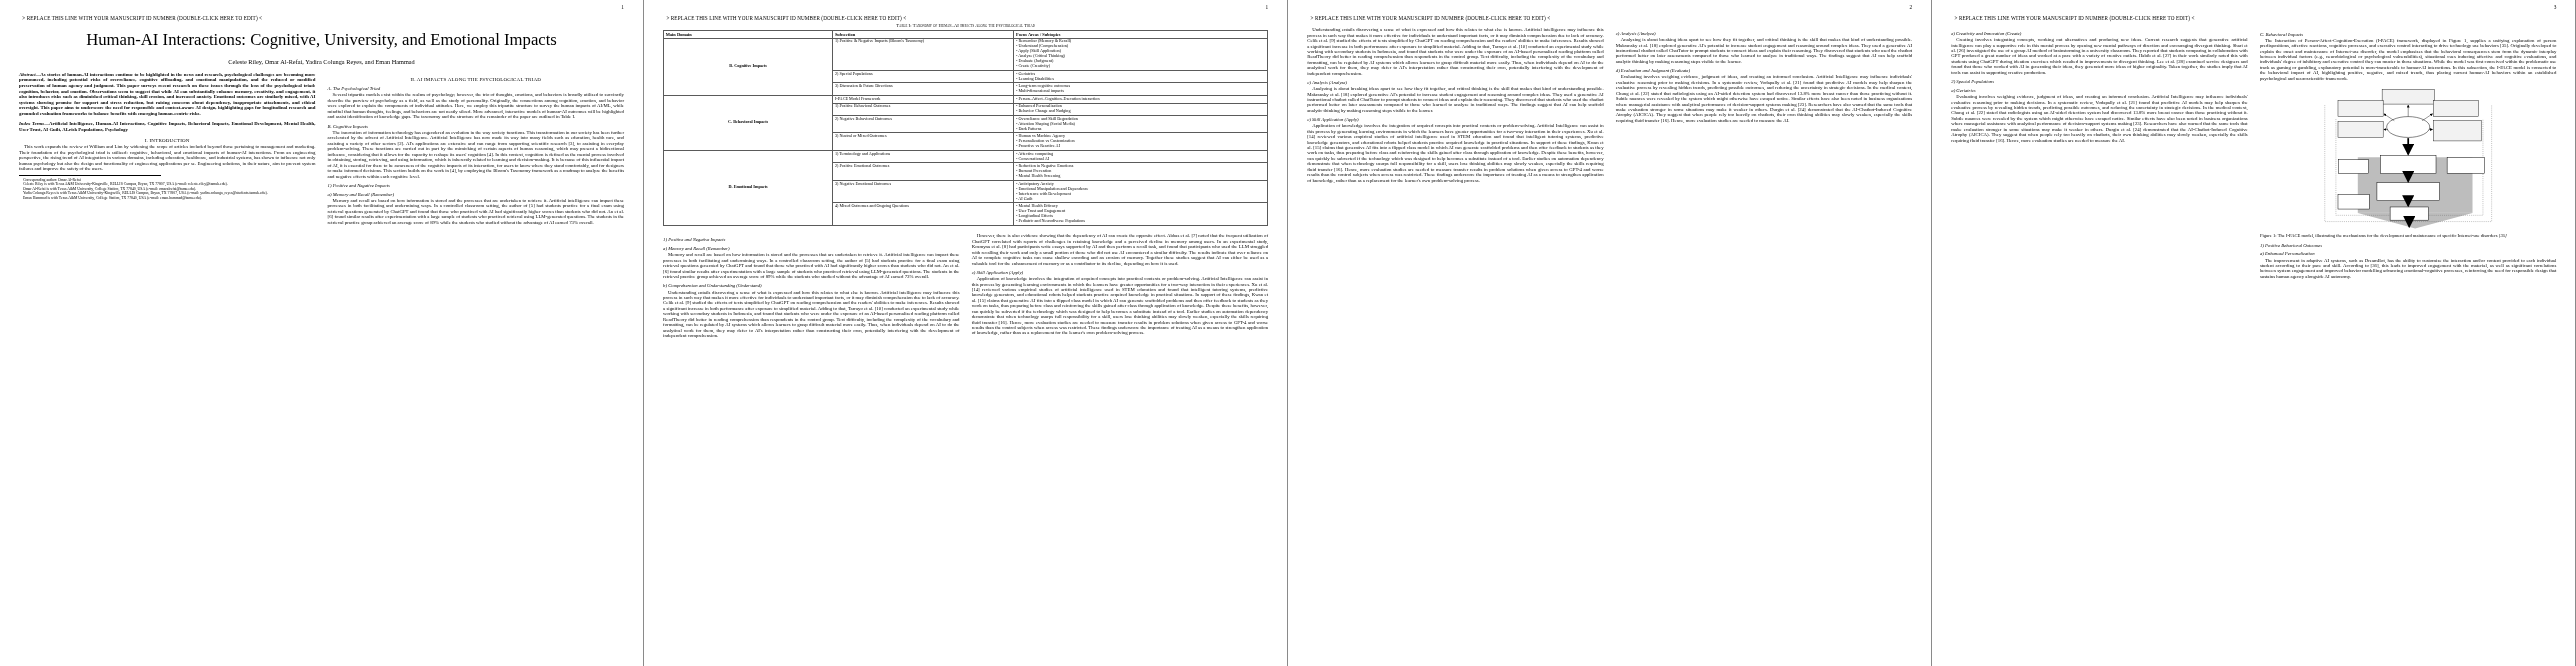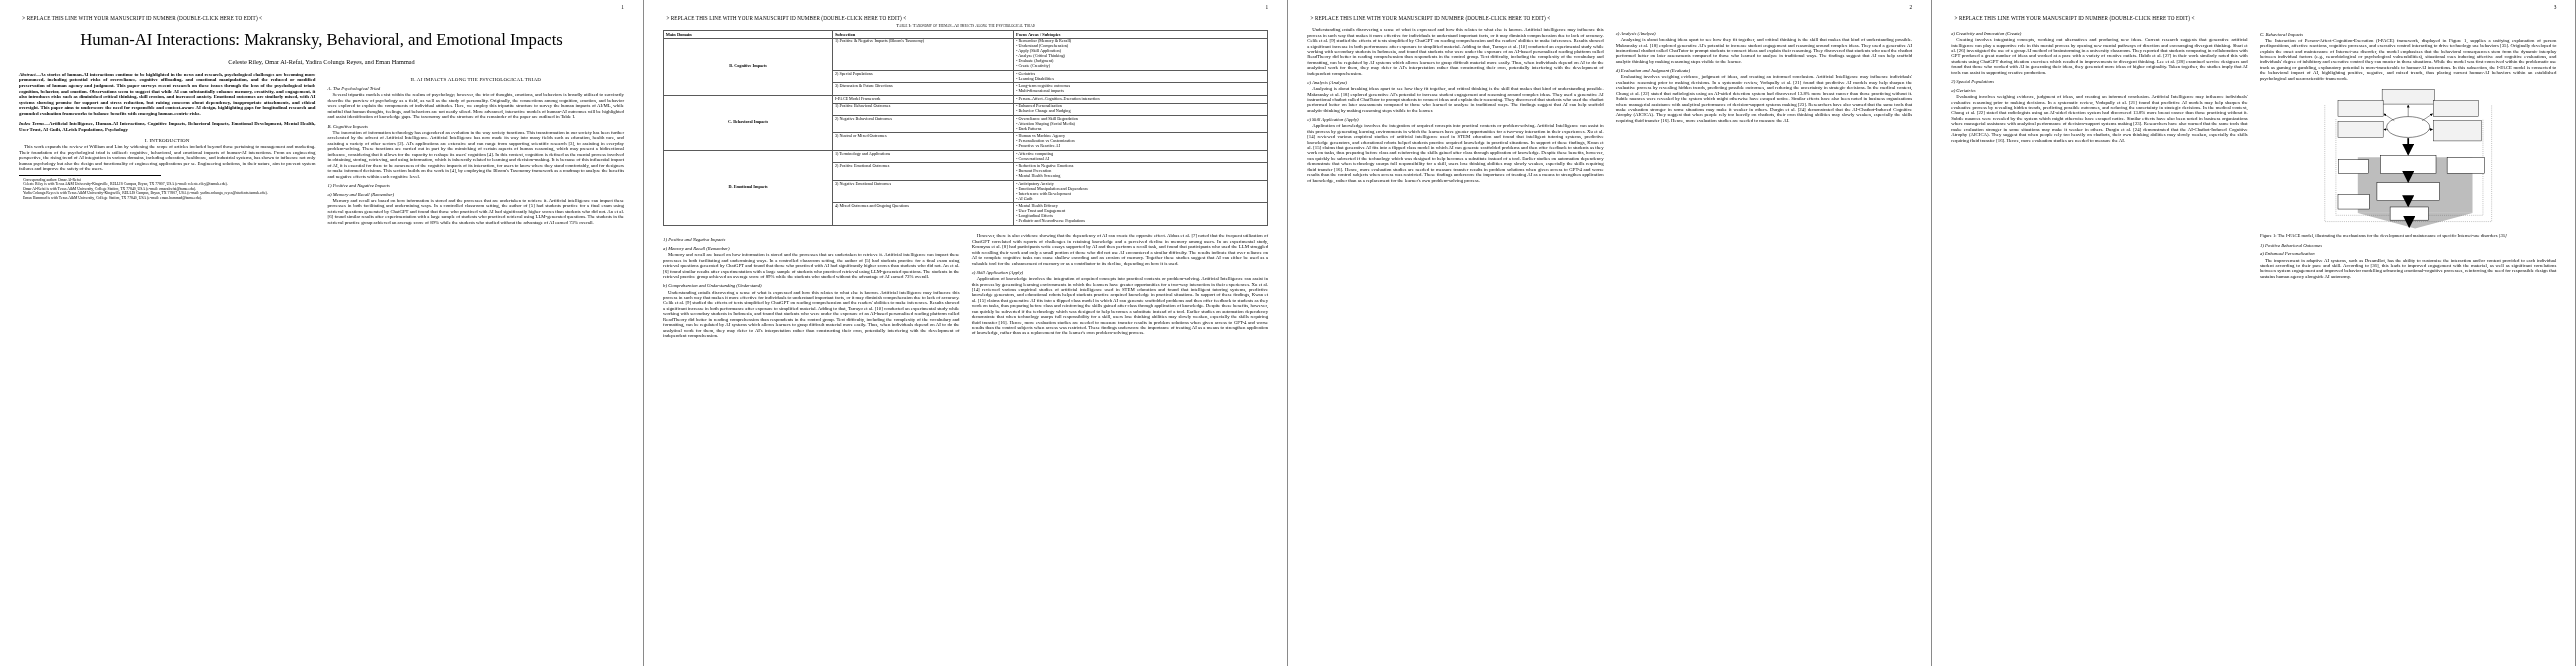--- a/index.html
+++ b/index.html
@@ -96,21 +96,21 @@
 </style>
 </head>
 <body>
 
 <div id="sheet">
 
   <div class="page">
     <div class="runhead">&gt; REPLACE THIS LINE WITH YOUR MANUSCRIPT ID NUMBER (DOUBLE-CLICK HERE TO EDIT) &lt;</div>
     <div class="pagenum">1</div>
 
-    <h1 class="title">Human-AI Interactions: Makransky, Behavioral, and Emotional Impacts</h1>
+    <h1 class="title">Human-AI Interactions: Cognitive, University, and Emotional Impacts</h1>
     <div class="authors">Celeste Riley, Omar Al-Refai, Yadira Colunga Reyes, and Eman Hammad</div>
 
     <div class="cols">
       <div class="col">
         <div class="abstract">
           <p><i>Abstract</i><span>—</span><span>As stories of human-AI interactions continue to be highlighted in the news and research, psychological challenges are becoming more pronounced, including potential risks of overreliance, cognitive offloading, and emotional manipulation, and the reduced or modified preservation of human agency and judgment. This paper surveys recent research on these issues through the lens of the psychological triad: cognition, behavior, and emotion. Observations seem to suggest that while AI can substantially enhance memory, creativity, and engagement, it also introduces risks such as diminished critical thinking, skill erosion, and increased anxiety. Emotional outcomes are similarly mixed, with AI systems showing promise for support and stress reduction, but raising concerns about dependency, inappropriate attachments, and ethical oversight. This paper aims to underscore the need for responsible and context-aware AI design, highlighting gaps for longitudinal research and grounded evaluation frameworks to balance benefits with emerging human-centric risks.</span></p>
         </div>
         <div class="idx">
           <i>Index Terms</i><span>—</span><span>Artificial Intelligence, Human-AI Interactions, Cognitive Impacts, Behavioral Impacts, Emotional Development, Mental Health, User Trust, AI Guilt, AI-risk Populations, Psychology</span>
         </div>

